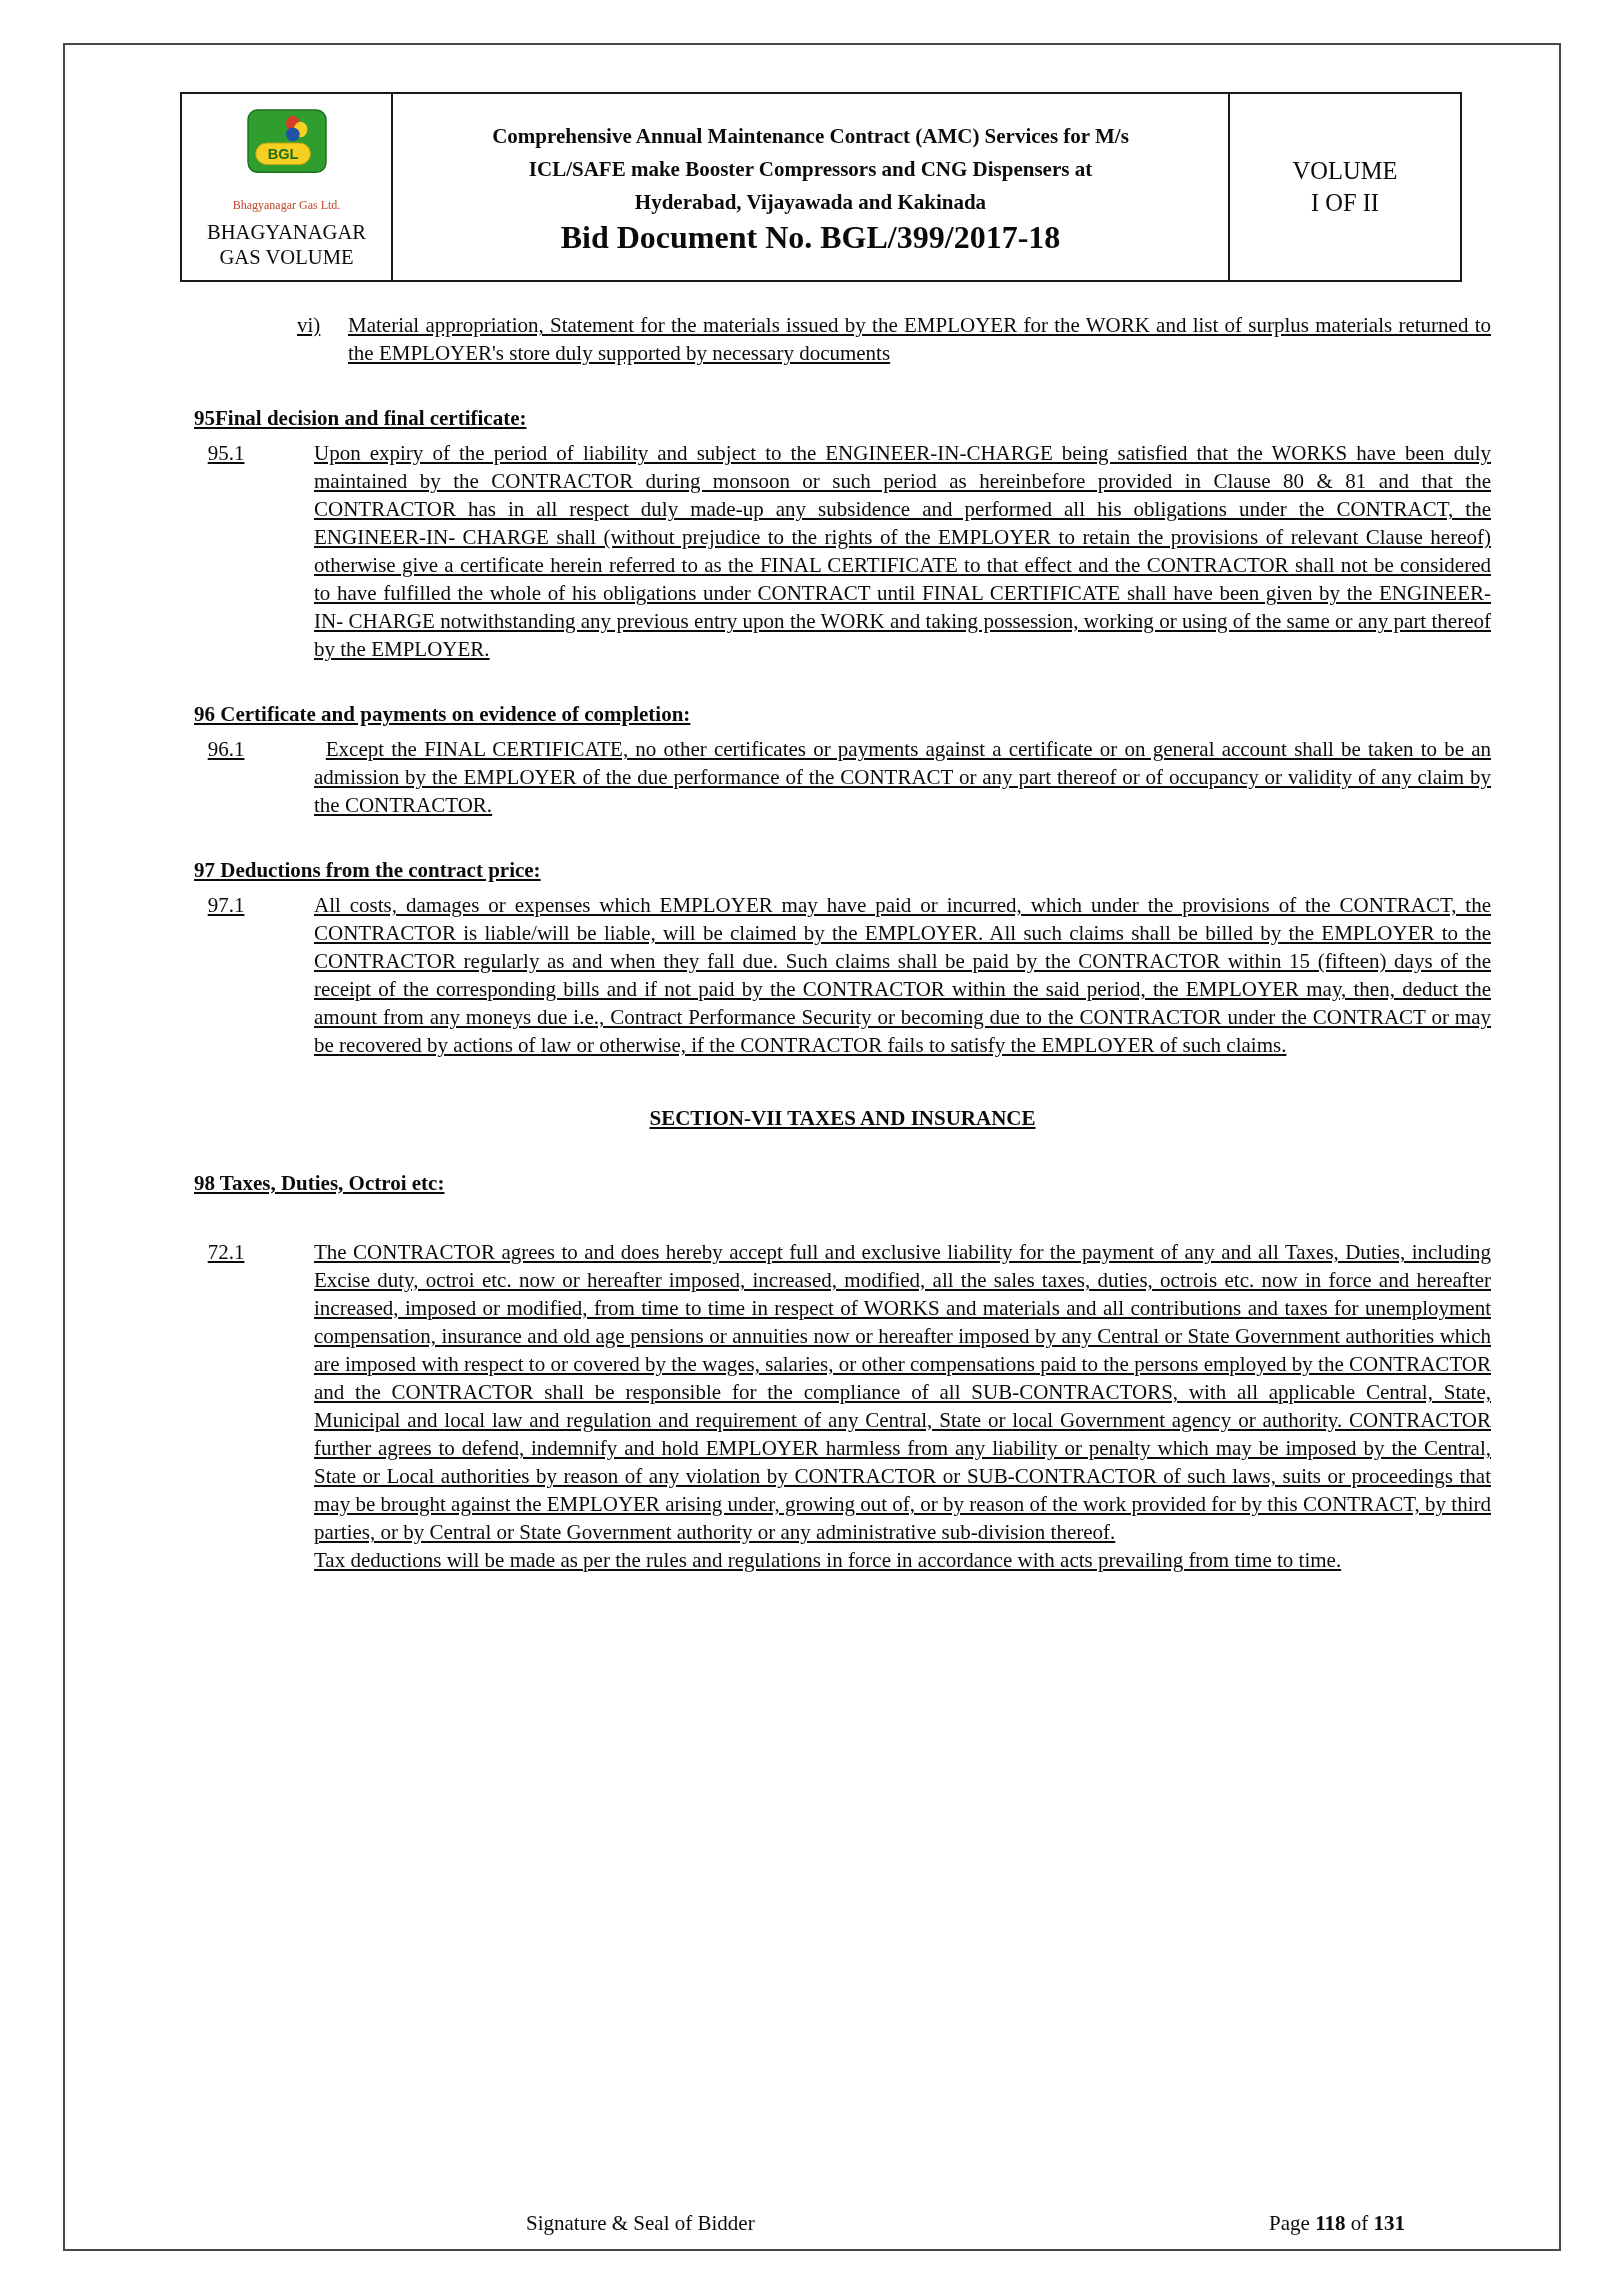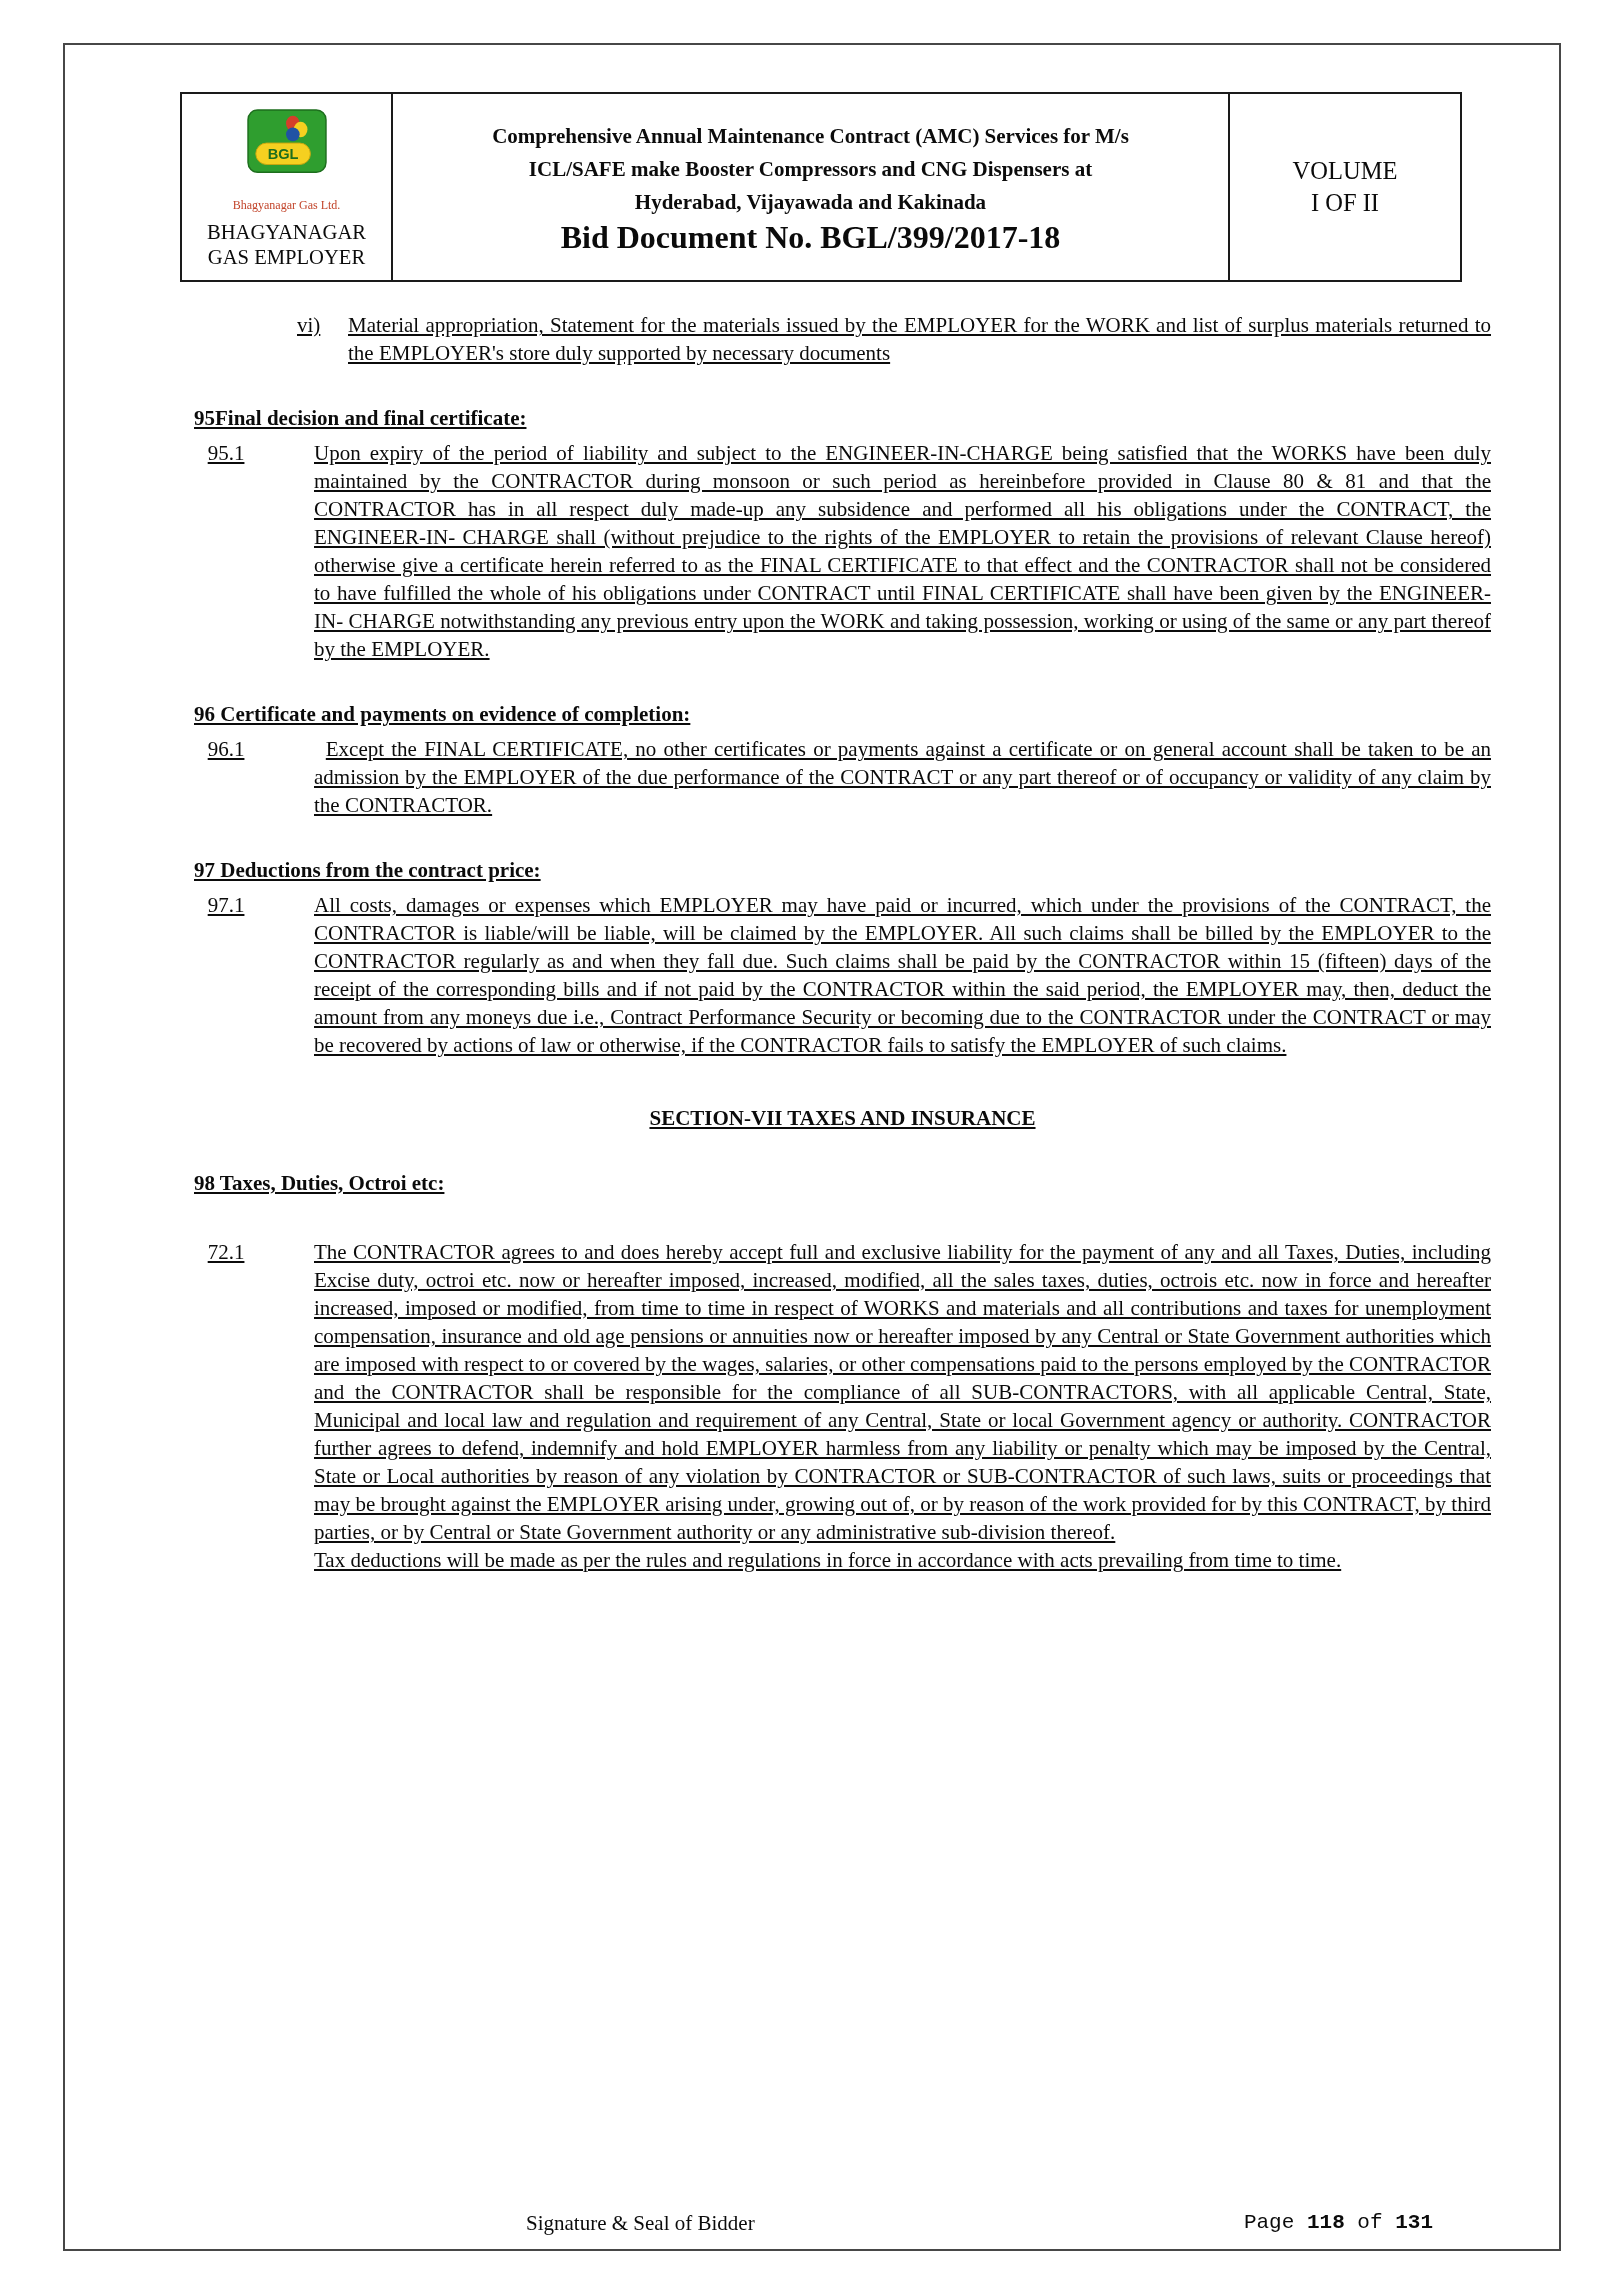--- a/index.html
+++ b/index.html
@@ -56,41 +56,41 @@
   .item-vi .text { flex:1; }
   .section-heading { font-weight:bold; margin-top:37px; }
   .clause { display:flex; margin-top:6.9px; }
   .clause.mt-lg { margin-top:41px; }
   .clause-num { flex:none; width:120px; padding-left:13.7px; }
   .clause-body { flex:1; text-align:justify; }
   .indent-first { text-indent:11.8px; }
   .section-title { font-weight:bold; text-align:center; margin-top:45px; }
   .footer { position:absolute; left:0; top:2211px; width:1621px; font-size:21px; }
   .footer-sig { position:absolute; left:526px; }
-  .footer-page { position:absolute; right:188px;font-family:Liberation Mono, monospace; }
+  .footer-page { position:absolute; right:216px; }
   svg .txt { font-family:"Liberation Sans", sans-serif; }
 </style>
 </head>
 <body>
 
 <div class="page">
   <div class="frame">
 
     <div class="header-table">
       <div class="hcell logo-cell">
         <svg width="94" height="76" viewBox="0 0 96 78">
           <rect x="8" y="2" width="80" height="64" rx="10" fill="#2f9e2f" stroke="#1d6e1d" stroke-width="1.5"></rect>
           <ellipse cx="54" cy="16" rx="7" ry="8" fill="#d43f2a"></ellipse>
           <ellipse cx="62" cy="22" rx="7" ry="8" fill="#f5d020"></ellipse>
           <ellipse cx="54" cy="27" rx="7" ry="7" fill="#2053a4"></ellipse>
           <rect x="16" y="36" width="56" height="22" rx="11" fill="#f5d020" stroke="#c9a60e" stroke-width="1"></rect>
           <text class="txt" x="44" y="52" font-size="15" font-weight="bold" fill="#1d6e1d" text-anchor="middle">BGL</text>
         </svg>
         <div class="logo-caption">Bhagyanagar Gas Ltd.</div>
-        <div class="org-name">BHAGYANAGAR GAS EMPLOYER</div>
+        <div class="org-name">BHAGYANAGAR GAS VOLUME</div>
       </div>
       <div class="hcell title-cell">
         <div class="doc-title">Comprehensive Annual Maintenance Contract (AMC) Services for M/s ICL/SAFE make Booster Compressors and CNG Dispensers at Hyderabad, Vijayawada and Kakinada</div>
         <div class="doc-no">Bid Document No. BGL/399/2017-18</div>
       </div>
       <div class="hcell volume-cell">
         <div>VOLUME</div>
         <div>I OF II</div>
       </div>
     </div>

